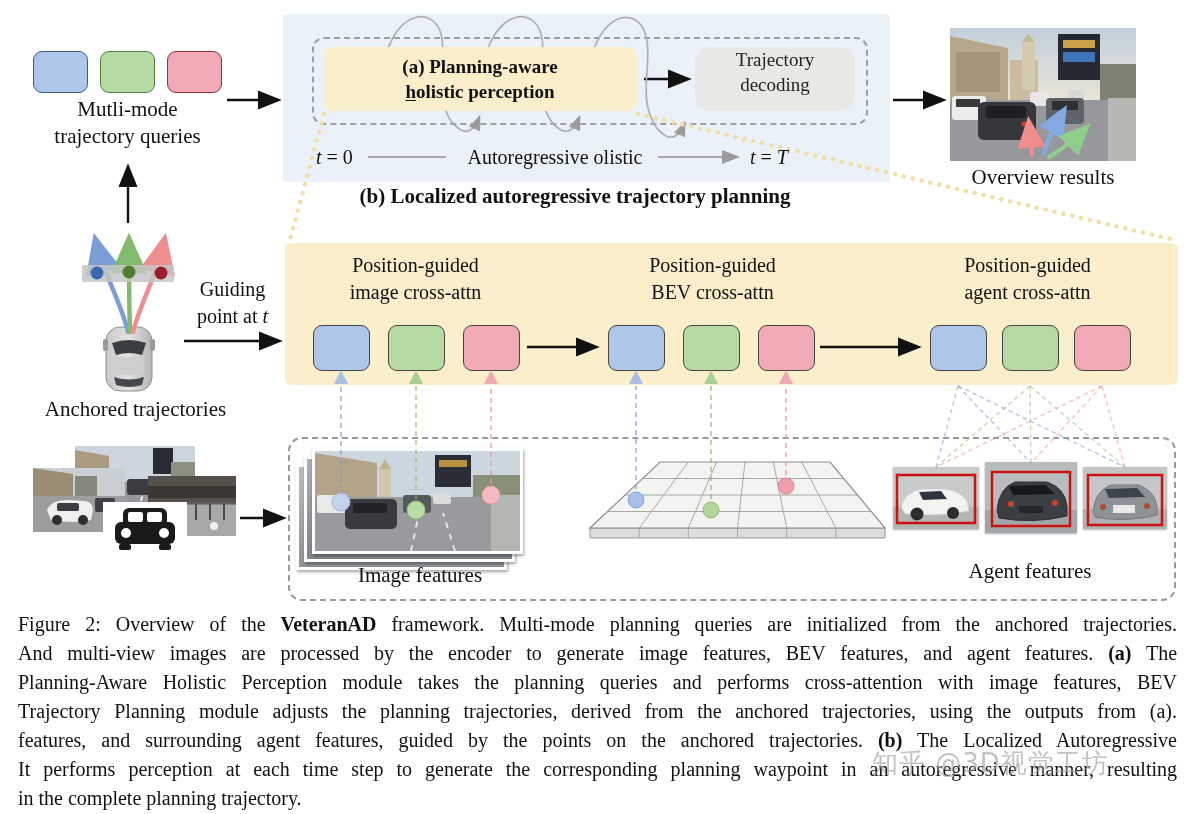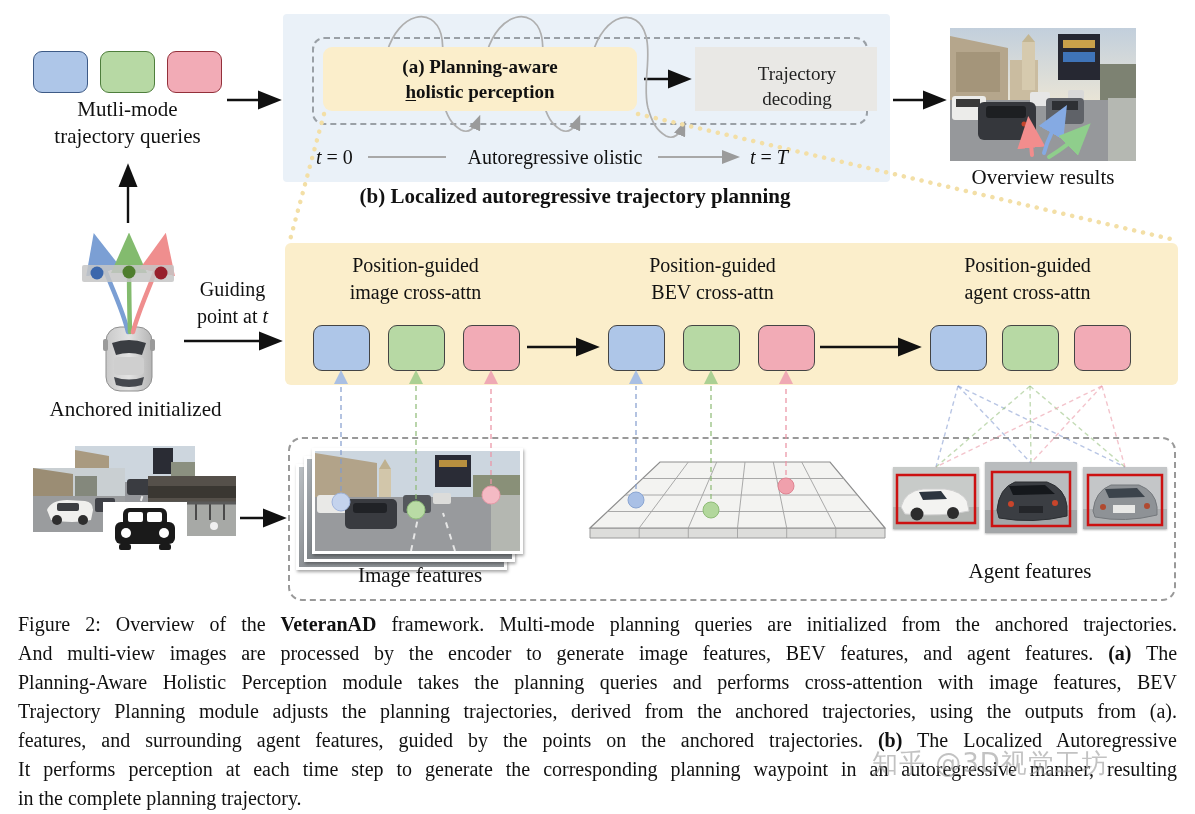--- a/index.html
+++ b/index.html
@@ -10,22 +10,22 @@
   .lbl{font-size:21px;line-height:27px;}
   .small-lbl{font-size:20px;line-height:27px;}
   .bold{font-weight:bold;}
   .mathvar{font-style:italic;}
   .ul{text-decoration:underline;text-underline-offset:2px;}
   
   .panel-b{left:283px;top:14px;width:607px;height:168px;background:#eaf1f8;border-radius:4px;}
   .dash-box-b{left:312px;top:37px;width:552px;height:84px;border:2px dashed #9aa0a6;border-radius:12px;}
   .box-a-small{left:323px;top:47px;width:314px;height:64px;background:#fbeecb;border-radius:9px;
                display:flex;align-items:center;justify-content:center;font-weight:bold;font-size:19px;line-height:25px;}
-  .box-decode{left:695px;top:47px;width:160px;height:64px;background:#e9e8e5;border-radius:0;
-              display:flex;align-items:flex-end;justify-content:center;font-size:19px;line-height:25px;color:#222;padding-left:22px;}
+  .box-decode{left:695px;top:47px;width:160px;height:64px;background:#e9e8e5;border-radius:15px;
+              display:flex;align-items:flex-start;justify-content:center;font-size:19px;line-height:25px;color:#222;}
   .yellow-big{left:285px;top:243px;width:893px;height:142px;background:#fbeecb;border-radius:6px;}
   .dash-box-feat{left:288px;top:437px;width:884px;height:160px;border:2px dashed #999;border-radius:14px;}
   
   .qbox{position:absolute;width:53px;height:40px;border-radius:9px;border:1.7px solid #444;}
   .qb-blue{background:#aec6e8;border-color:#3d5a86;}
   .qb-green{background:#b7d9a4;border-color:#4e7e3c;}
   .qb-pink{background:#f2abb6;border-color:#93303a;}
   .abox{position:absolute;top:325px;width:55px;height:44px;border-radius:9px;border:1.7px solid #444;}
   
   .photo{position:absolute;overflow:hidden;}
@@ -396,21 +396,21 @@
   <div class="abs txt ctr small-lbl" style="left:930px;top:252px;width:195px;">
     <span>Position-guided</span><br>
     <span>agent cross-attn</span>
   </div>
 
   <div class="abs txt ctr small-lbl" style="left:180px;top:276px;width:105px;">
     <span>Guiding</span><br>
     <span>point at </span><span class="mathvar">t</span>
   </div>
   <div class="abs txt ctr lbl" style="left:28px;top:396px;width:215px;">
-    <span>Anchored initialized</span>
+    <span>Anchored trajectories</span>
   </div>
 
   <div class="abs txt ctr lbl" style="left:320px;top:562px;width:200px;">
     <span>Image features</span>
   </div>
   <div class="abs txt ctr lbl" style="left:930px;top:558px;width:200px;">
     <span>Agent features</span>
   </div>
 
   <div class="abs" id="caption">

